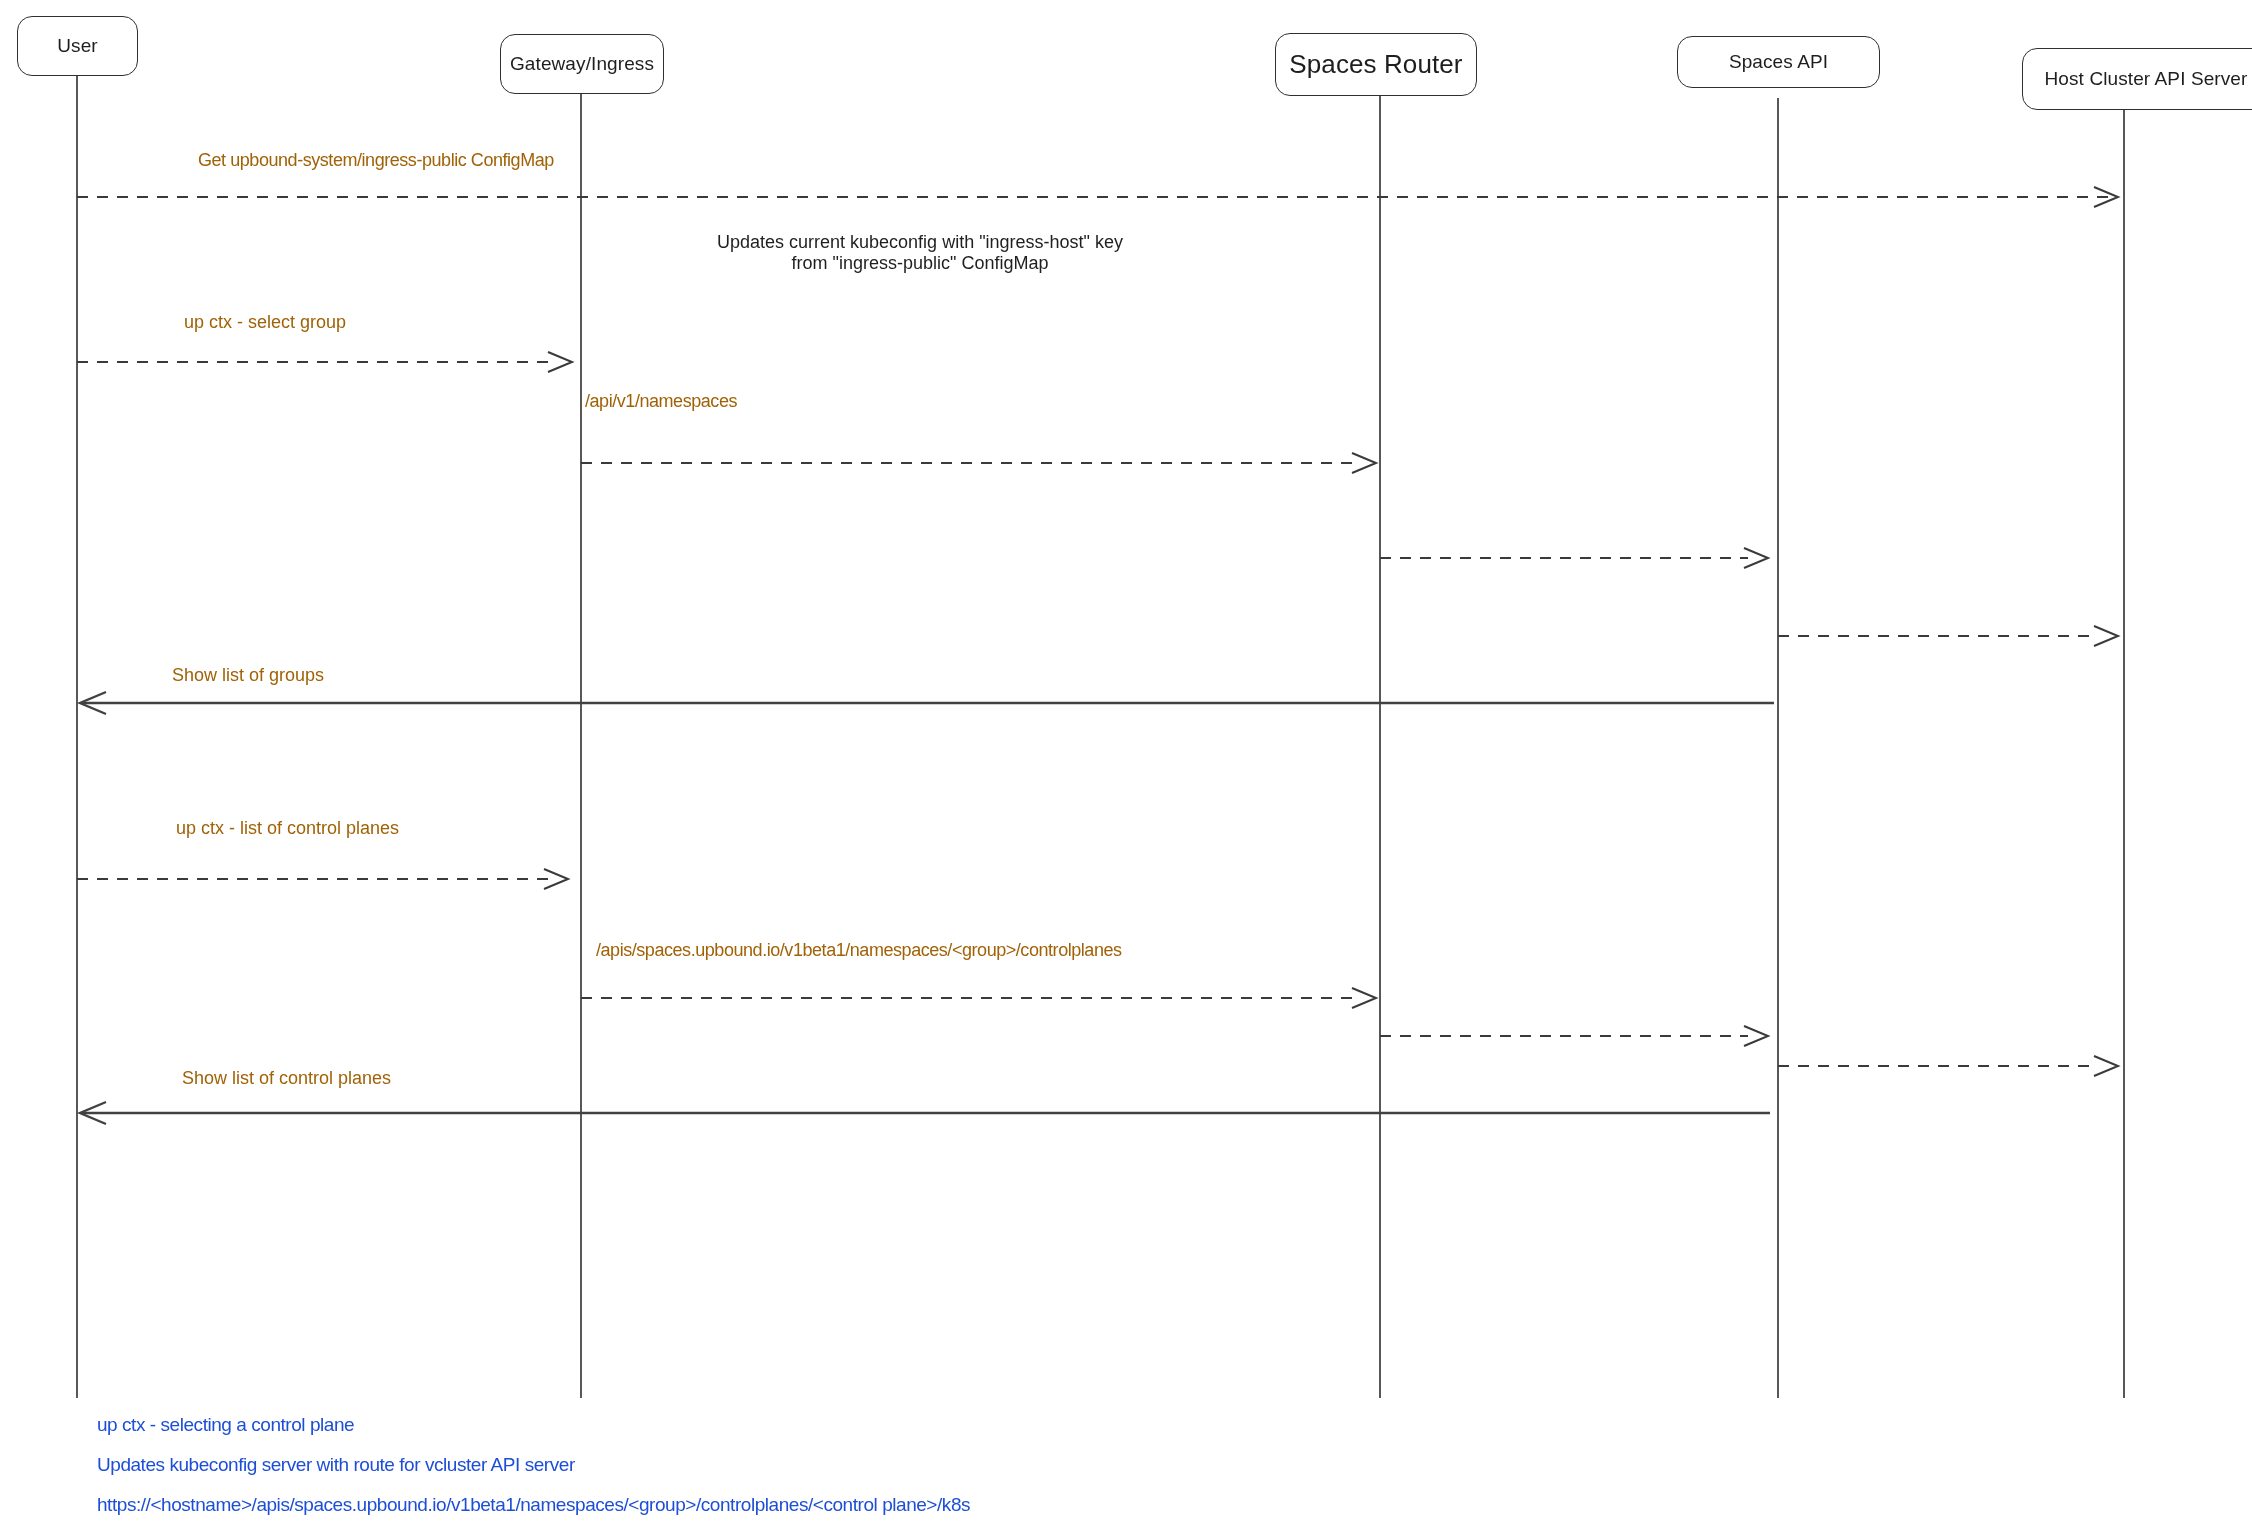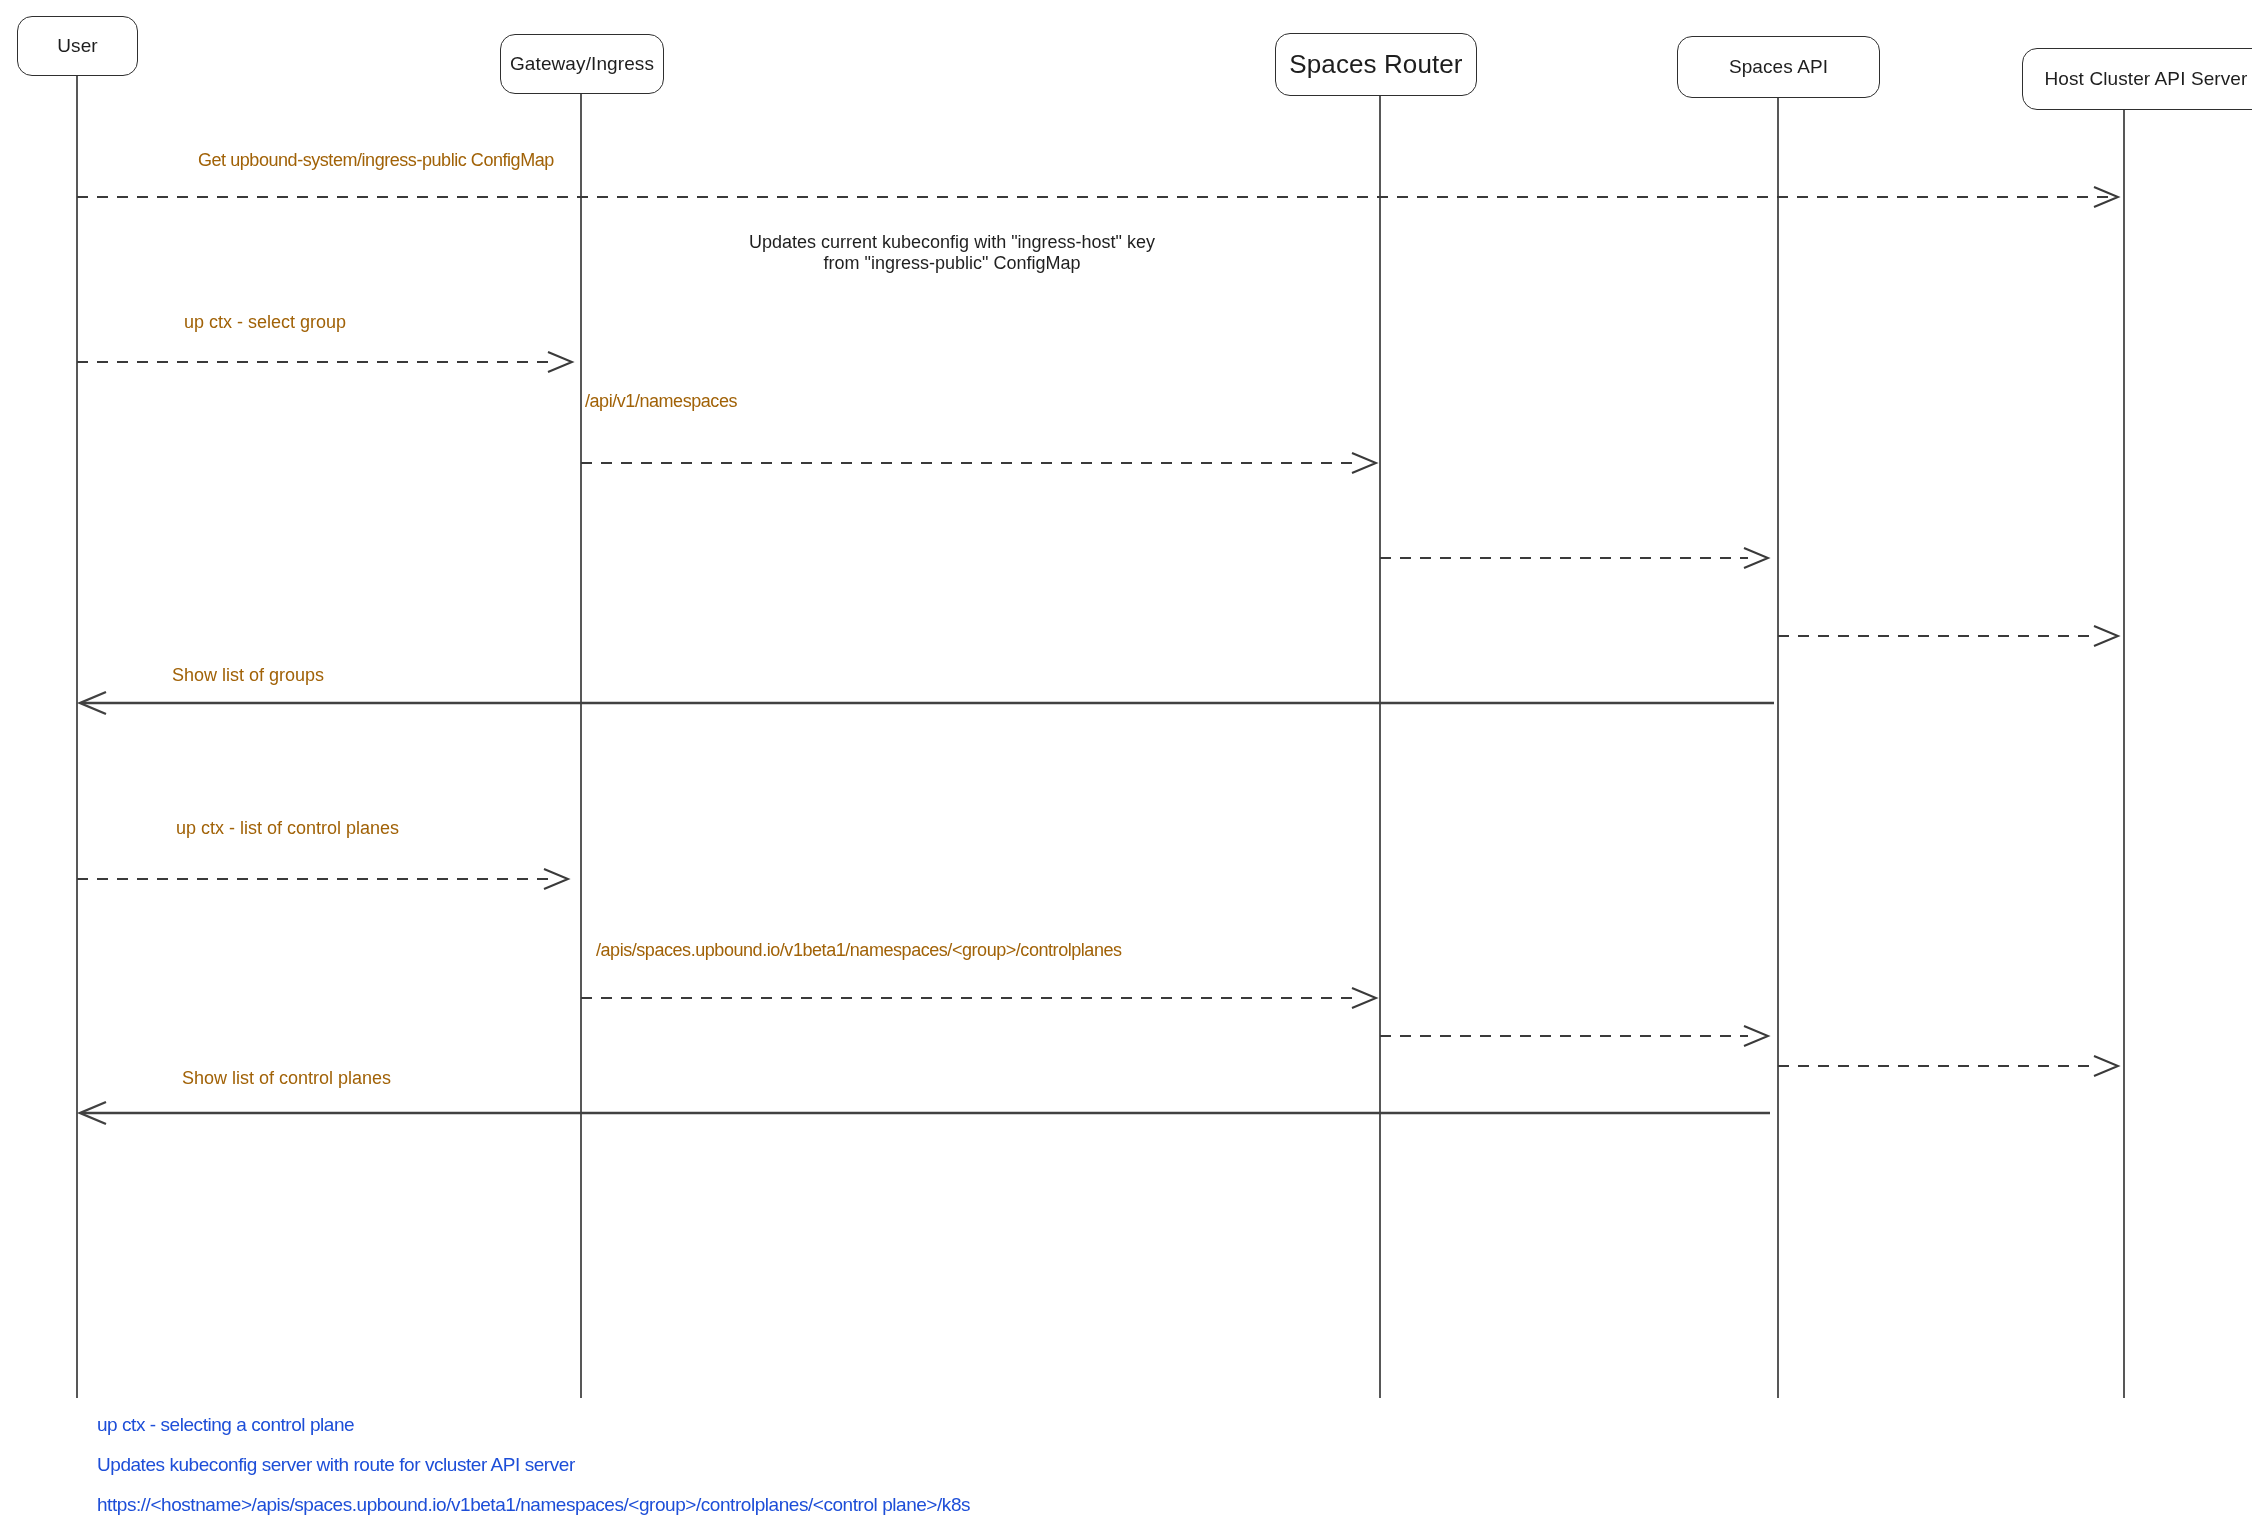--- a/index.html
+++ b/index.html
@@ -132,31 +132,31 @@
   </div>
 
   <div class="actor-box" style="left:500px; top:34px; width:164px; height:60px;">
     <span class="actor-label">Gateway/Ingress</span>
   </div>
 
   <div class="actor-box" style="left:1275px; top:33px; width:202px; height:63px;">
     <span class="actor-label big">Spaces Router</span>
   </div>
 
-  <div class="actor-box" style="left:1677px; top:36px; width:203px; height:62px;">
+  <div class="actor-box" style="left:1677px; top:36px; width:203px; height:52px;">
     <span class="actor-label">Spaces API</span>
   </div>
 
   <div class="actor-box" style="left:2022px; top:48px; width:248px; height:62px;">
     <span class="actor-label">Host Cluster API Server</span>
   </div>
 
   <div class="msg-label cond" style="left:198px; top:150px;">Get upbound-system/ingress-public ConfigMap</div>
 
-  <div class="note-label" style="left:702px; top:232px; width:500px;text-align:center;">
+  <div class="note-label" style="left:670px; top:232px; width:500px;text-align:center;">
     <div>Updates current kubeconfig with "ingress-host" key</div>
     <div>from "ingress-public" ConfigMap</div>
   </div>
 
   <div class="msg-label" style="left:184px; top:312px;">up ctx - select group</div>
 
   <div class="msg-label cond" style="left:585px; top:391px;">/api/v1/namespaces</div>
 
   <div class="msg-label" style="left:172px; top:665px;">Show list of groups</div>
 

